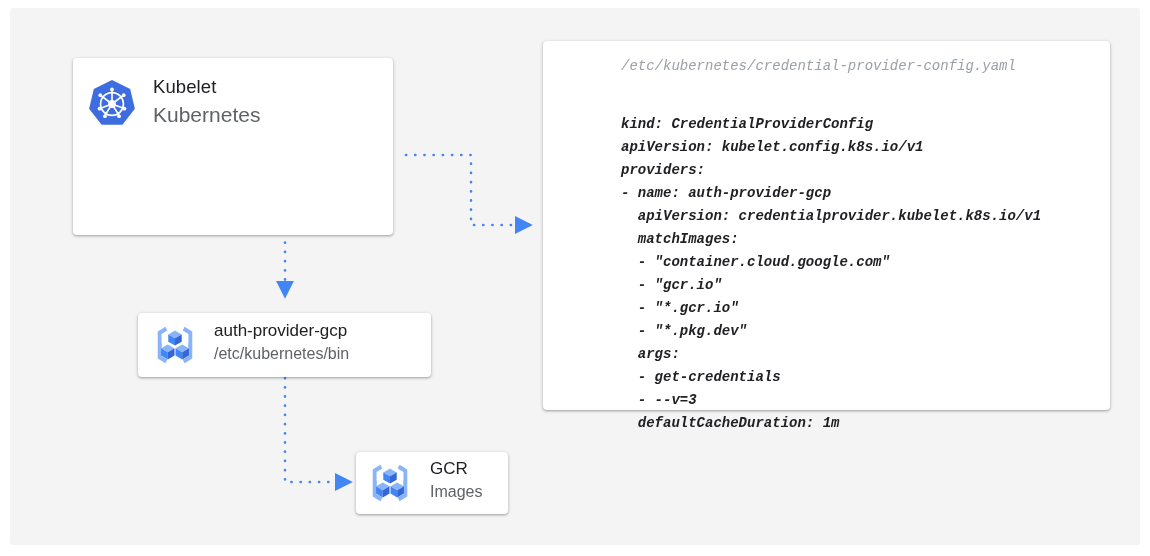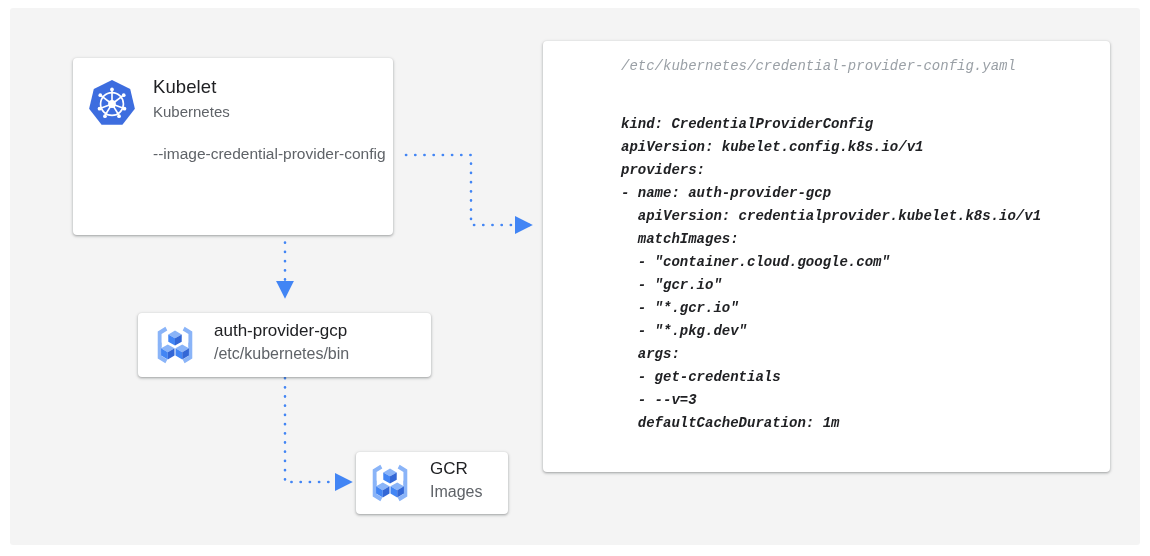--- a/index.html
+++ b/index.html
@@ -59,21 +59,21 @@
     left: 80px;
     top: 18px;
     font-size: 18.5px;
     color: #202124;
     letter-spacing: 0.1px;
   }
   #kubelet-subtitle {
     position: absolute;
     left: 80px;
     top: 45px;
-    font-size: 15px;
+    font-size: 21px;
     color: #5f6368;
   }
   .kubelet-flag {
     position: absolute;
     left: 80px;
     font-size: 15.5px;
     color: #5f6368;
     white-space: nowrap;
   }
   #kubelet-flag-0 { top: 87px; }
@@ -135,21 +135,21 @@
     top: 31px;
     font-size: 16px;
     color: #5f6368;
   }
 
   
   #code-panel {
     left: 543px;
     top: 41px;
     width: 567px;
-    height: 431px;
+    height: 369px;
   }
   #code-filename {
     position: absolute;
     left: 78px;
     top: 17px;
     font-family: "Liberation Mono", "DejaVu Sans Mono", monospace;
     font-style: italic;
     font-size: 14px;
     color: #9aa0a6;
     white-space: pre;
@@ -226,21 +226,20 @@
         <circle cx="72.5" cy="33" r="3.6"></circle>
         <circle cx="74" cy="59" r="3.6"></circle>
         <circle cx="63.5" cy="73.5" r="3.6"></circle>
         <circle cx="36.5" cy="73.5" r="3.6"></circle>
         <circle cx="26" cy="59" r="3.6"></circle>
         <circle cx="27.5" cy="33" r="3.6"></circle>
       </g>
     </svg>
     <div id="kubelet-title">Kubelet</div>
     <div id="kubelet-subtitle">Kubernetes</div>
-    <div class="kubelet-flag" id="kubelet-flag-0">--image-credential-provider-config</div>
   </div>
 
   <div class="card" id="gcr-card">
     <svg id="gcr-icon" viewBox="0 0 100 100" xmlns="http://www.w3.org/2000/svg">
       <g fill="#8ab4f8">
         <path d="M30 12 L14 22 L14 50 L22 55 L22 27 L34 20 Z"></path>
         <path d="M30 88 L14 78 L14 50 L22 45 L22 73 L34 80 Z"></path>
         <path d="M70 12 L86 22 L86 50 L78 55 L78 27 L66 20 Z"></path>
         <path d="M70 88 L86 78 L86 50 L78 45 L78 73 L66 80 Z"></path>
       </g>

